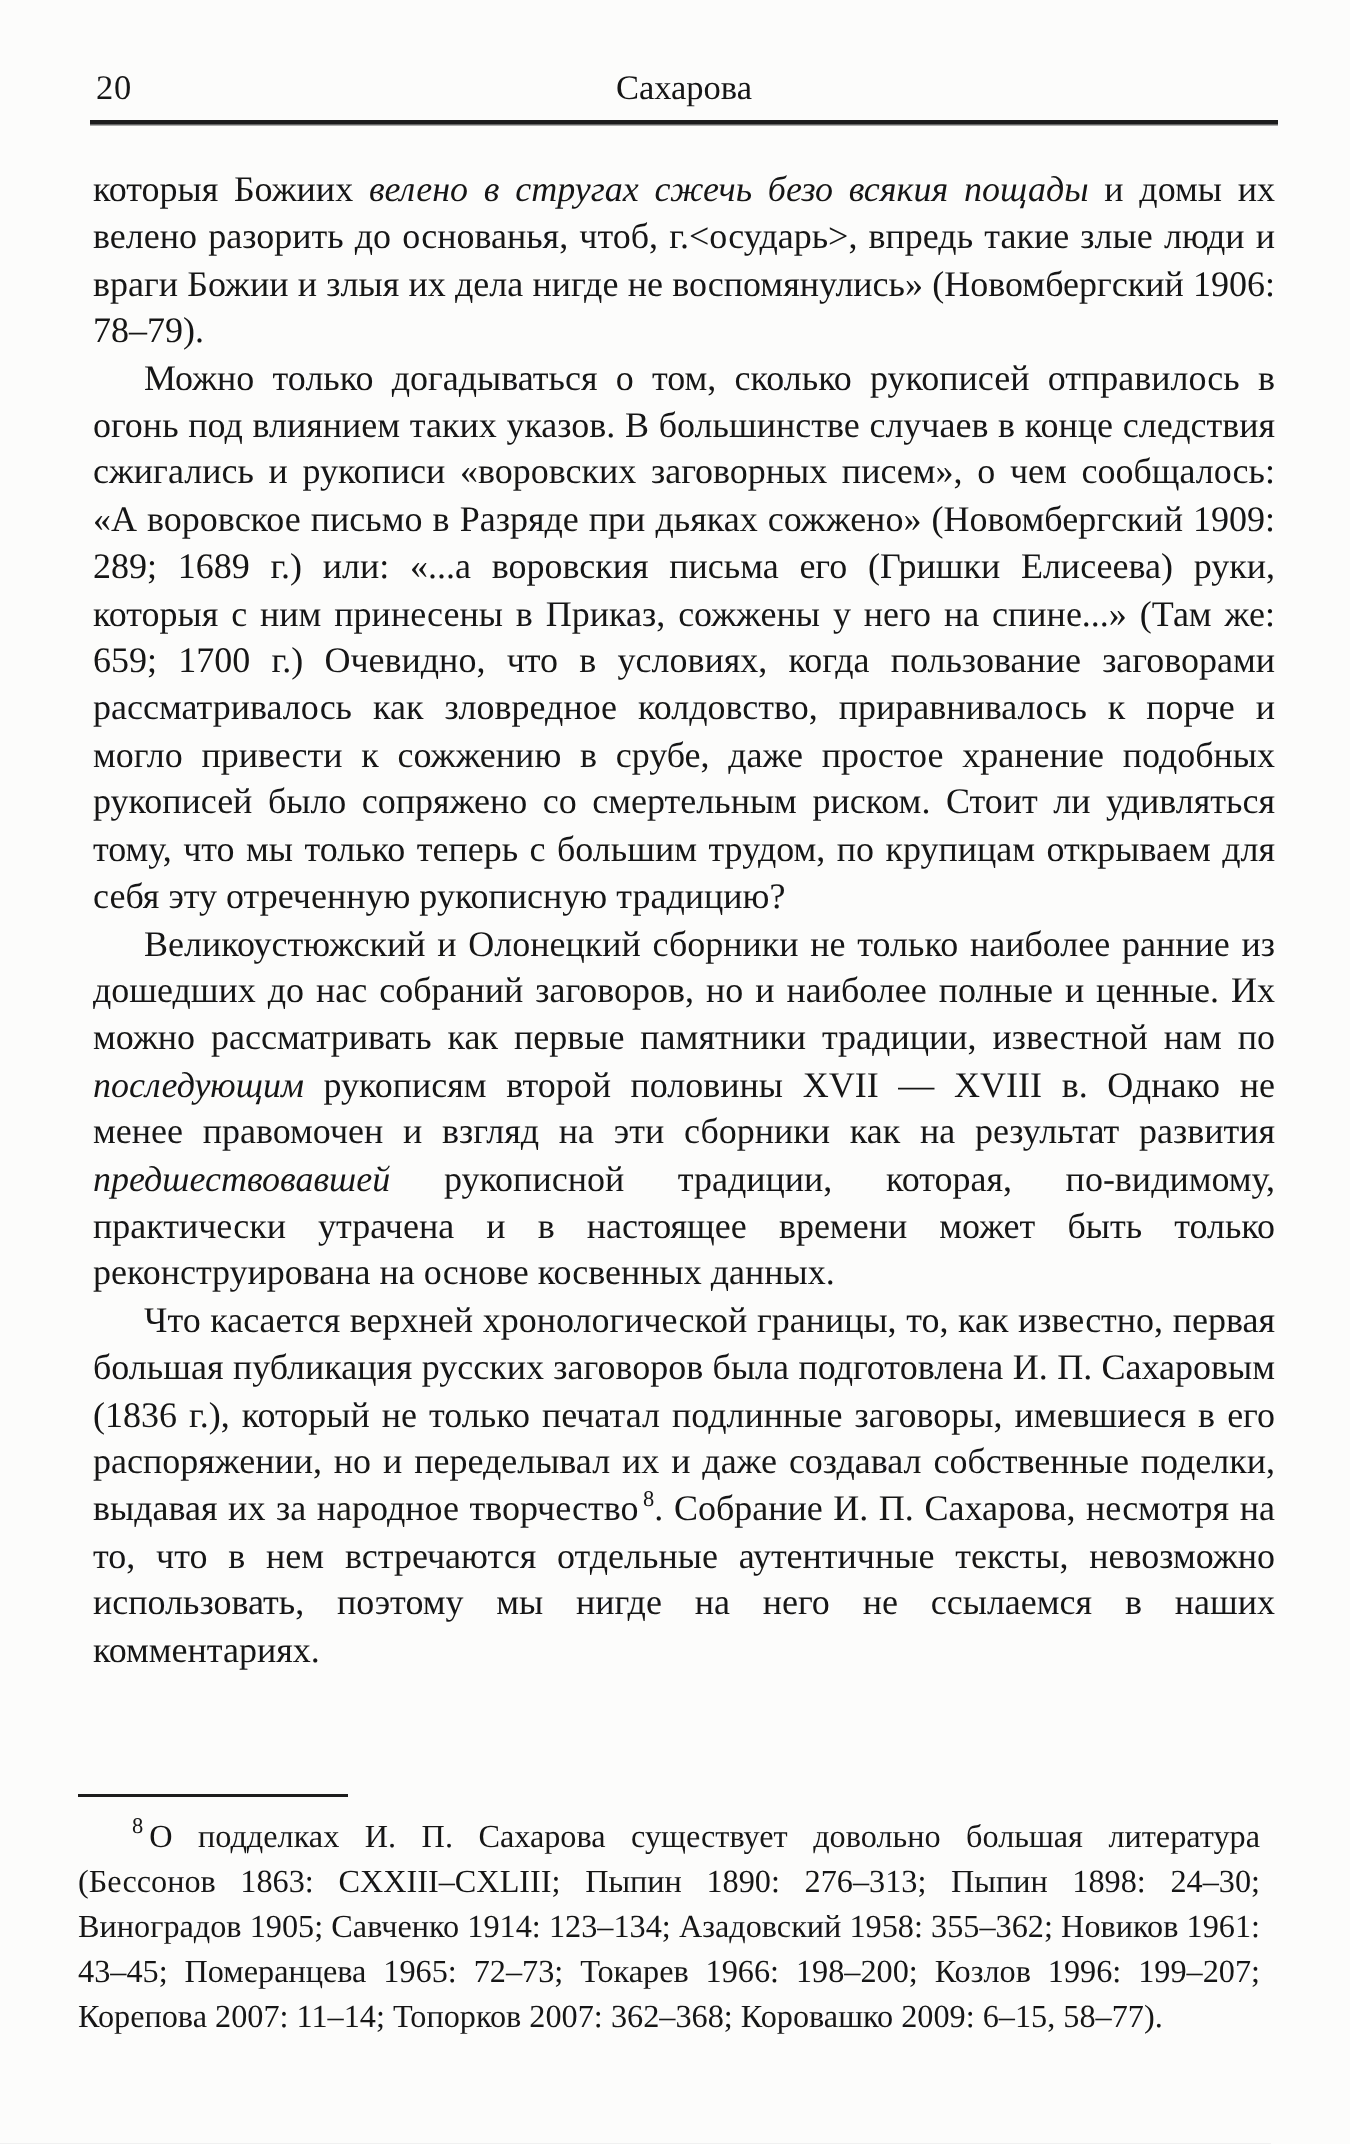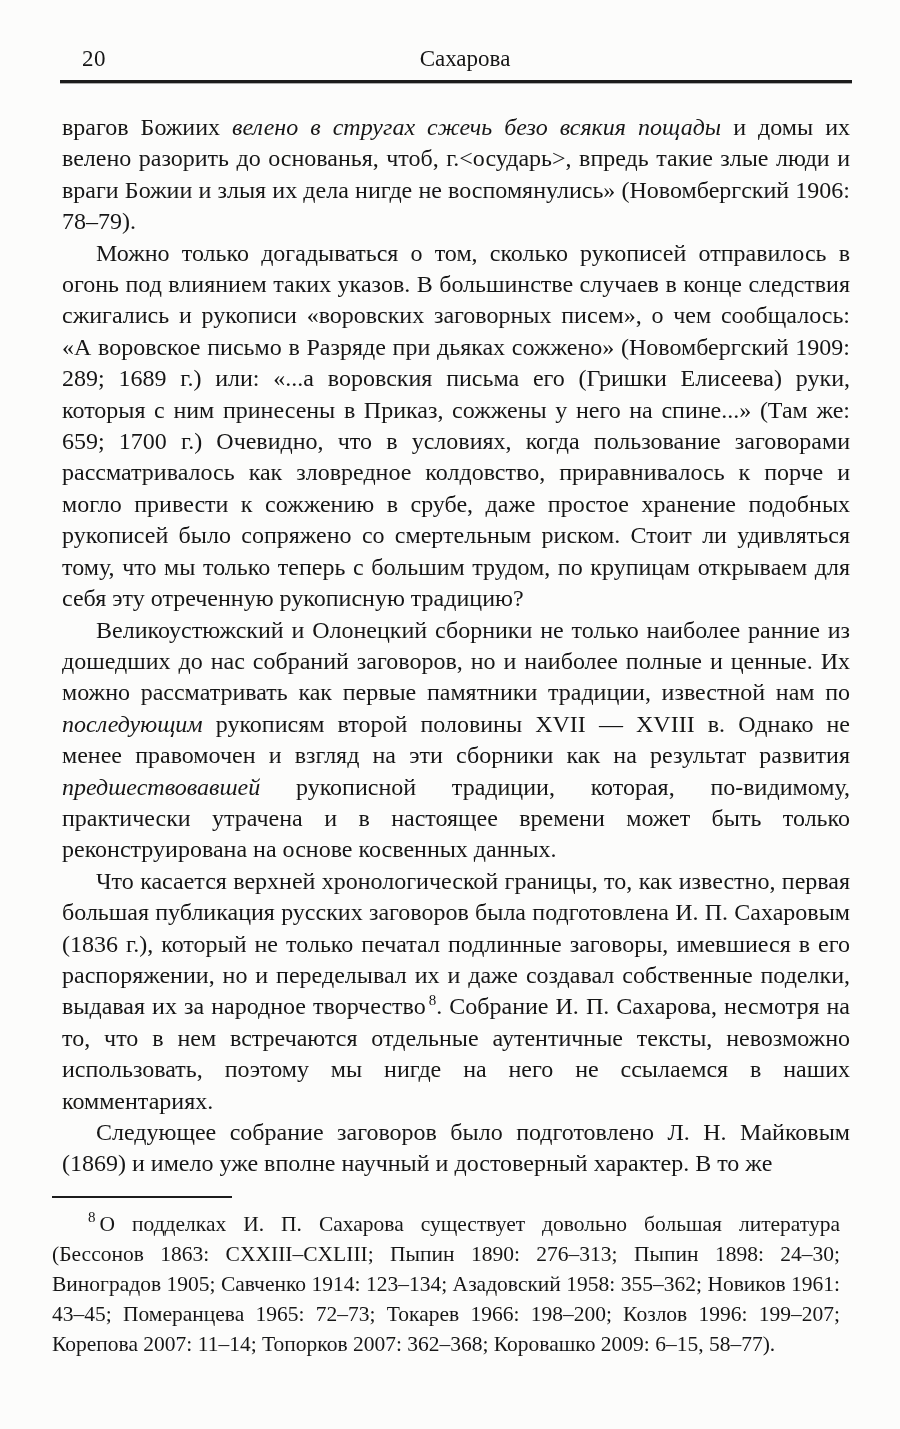--- a/index.html
+++ b/index.html
@@ -9,21 +9,21 @@
     height: 1429px;
     margin: 0 auto;
     background: #fcfcfb;
     font-family: "Liberation Serif", "DejaVu Serif", serif;
     color: #161616;
     overflow: hidden;
   }
   
   .header-row {
     position: absolute;
-    top: 46px; left: 80px; right: 50px;
+    top: 46px; left: 62px; right: 50px;
     height: 26px;
     font-size: 23px;
     line-height: 26px;
   }
   .page-number { position: absolute; left: 2px; top: 0; letter-spacing: 0.5px; }
   .running-title { display: block; width: 100%; text-align: center; }
   .header-rule {
     position: absolute;
     top: 80px; left: 60px; right: 48px;
     height: 3px;
@@ -76,25 +76,24 @@
 
 <div class="page">
 
   <div class="header-row">
     <span class="page-number">20</span>
     <span class="running-title">Сахарова</span>
   </div>
   <div class="header-rule"></div>
 
   <main class="body-text">
-      <p class="par"><span>врагов Божиих </span><span class="it">велено в стругах сжечь безо всякия пощады</span><span> и домы их велено разорить до основанья, чтоб, г.&lt;осударь&gt;, впредь такие злые люди и враги Божии и злыя их дела нигде не воспомянулись» (Новомбергский 1906: 78–79).</span></p>
+      <p class="par"><span>которыя Божиих </span><span class="it">велено в стругах сжечь безо всякия пощады</span><span> и домы их велено разорить до основанья, чтоб, г.&lt;осударь&gt;, впредь такие злые люди и враги Божии и злыя их дела нигде не воспомянулись» (Новомбергский 1906: 78–79).</span></p>
       <p class="par indent"><span>Можно только догадываться о том, сколько рукописей отправилось в огонь под влиянием таких указов. В большинстве случаев в конце следствия сжигались и рукописи «воровских заговорных писем», о чем сообщалось: «А воровское письмо в Разряде при дьяках сожжено» (Новомбергский 1909: 289; 1689 г.) или: «...а воровския письма его (Гришки Елисеева) руки, которыя с ним принесены в Приказ, сожжены у него на спине...» (Там же: 659; 1700 г.) Очевидно, что в условиях, когда пользование заговорами рассматривалось как зловредное колдовство, приравнивалось к порче и могло привести к сожжению в срубе, даже простое хранение подобных рукописей было сопряжено со смертельным риском. Стоит ли удивляться тому, что мы только теперь с большим трудом, по крупицам открываем для себя эту отреченную рукописную традицию?</span></p>
       <p class="par indent"><span>Великоустюжский и Олонецкий сборники не только наиболее ранние из дошедших до нас собраний заговоров, но и наиболее полные и ценные. Их можно рассматривать как первые памятники традиции, известной нам по </span><span class="it">последующим</span><span> рукописям второй половины XVII — XVIII в. Однако не менее правомочен и взгляд на эти сборники как на результат развития </span><span class="it">предшествовавшей</span><span> рукописной традиции, которая, по-видимому, практически утрачена и в настоящее времени может быть только реконструирована на основе косвенных данных.</span></p>
       <p class="par indent"><span>Что касается верхней хронологической границы, то, как известно, первая большая публикация русских заговоров была подготовлена И. П. Сахаровым (1836 г.), который не только печатал подлинные заговоры, имевшиеся в его распоряжении, но и переделывал их и даже создавал собственные поделки, выдавая их за народное творчество</span><sup class="fn-ref">8</sup><span>. Собрание И. П. Сахарова, несмотря на то, что в нем встречаются отдельные аутентичные тексты, невозможно использовать, поэтому мы нигде на него не ссылаемся в наших комментариях.</span></p>
-      <p class="par indent"><span>Следующее собрание заговоров было подготовлено Л. Н. Майковым (1869) и имело уже вполне научный и достоверный характер. В то же</span></p>
     </main>
 
   <footer class="footnote-block">
     <div class="footnote-rule"></div>
     <p class="footnote-text"><sup class="fn-marker">8</sup><span>О подделках И. П. Сахарова существует довольно большая литература (Бессонов 1863: CXXIII–CXLIII; Пыпин 1890: 276–313; Пыпин 1898: 24–30; Виноградов 1905; Савченко 1914: 123–134; Азадовский 1958: 355–362; Новиков 1961: 43–45; Померанцева 1965: 72–73; Токарев 1966: 198–200; Козлов 1996: 199–207; Корепова 2007: 11–14; Топорков 2007: 362–368; Коровашко 2009: 6–15, 58–77).</span></p>
   </footer>
 
 </div>
 
 </body></html>

